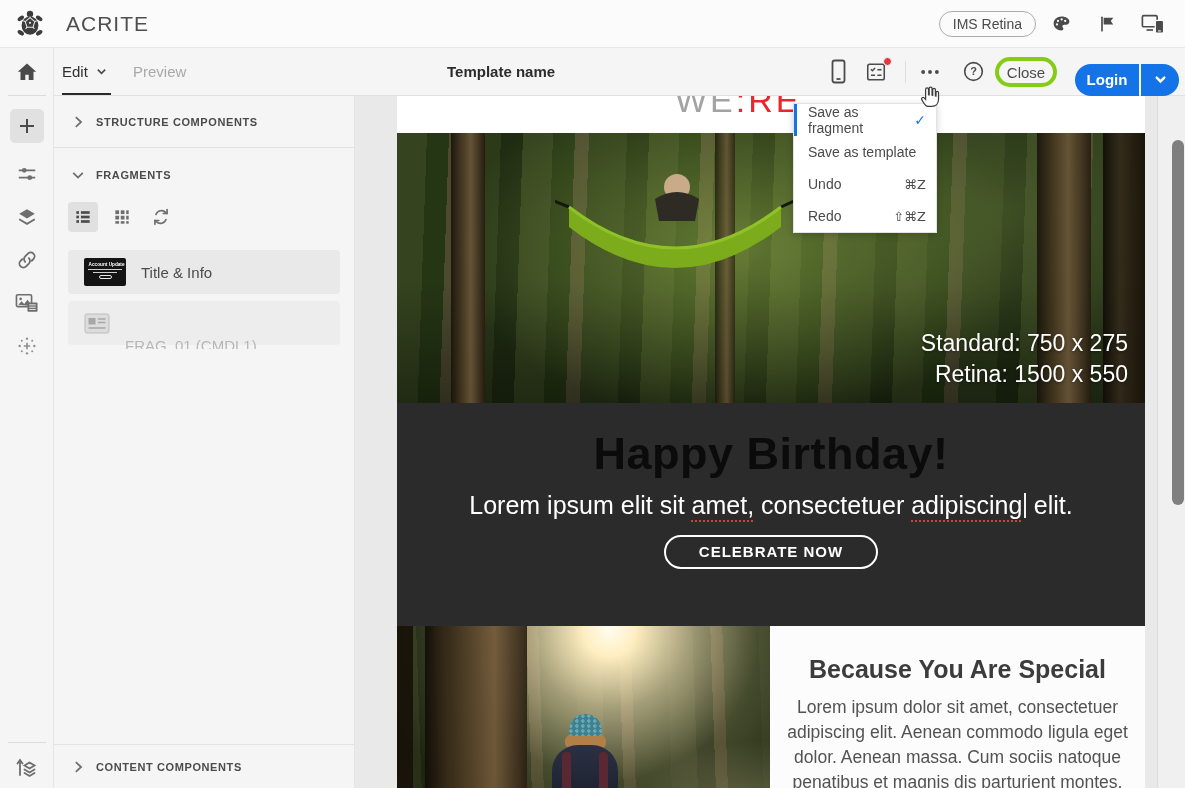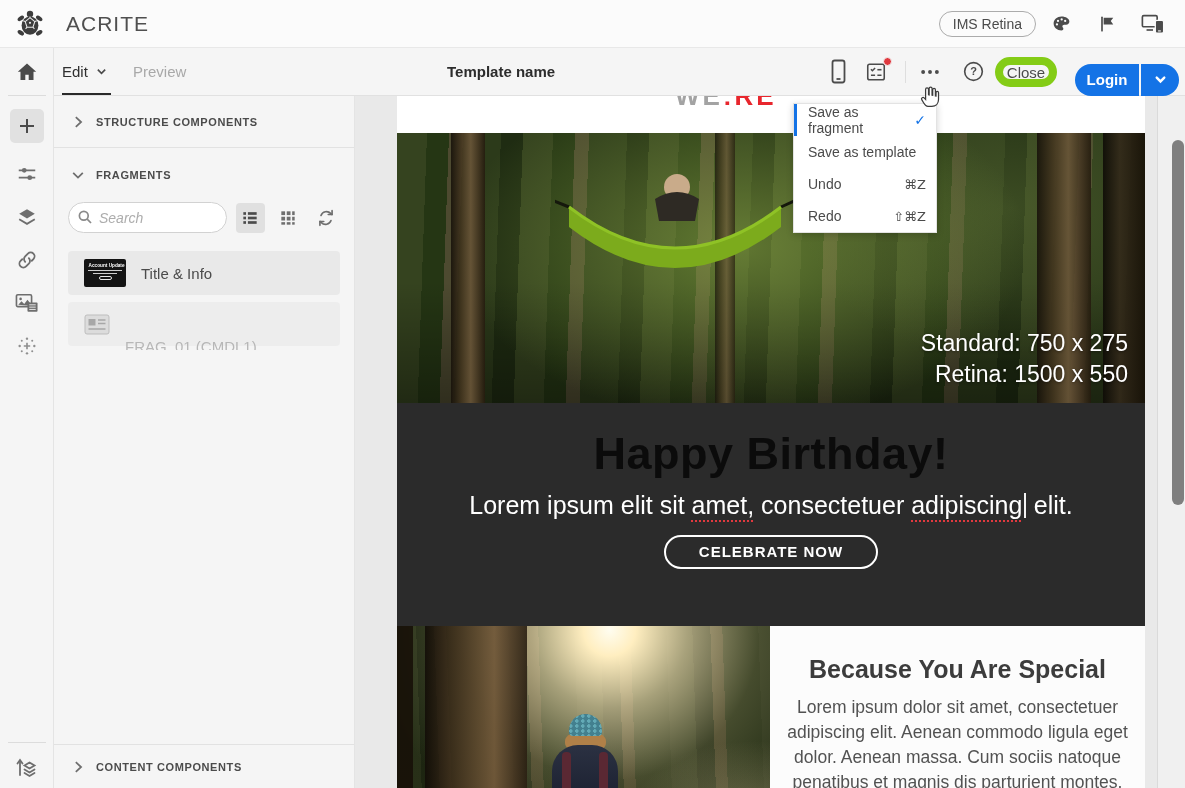--- a/index.html
+++ b/index.html
@@ -37,21 +37,21 @@
   
   .toolbar { position:relative; height:48px; background:#f5f5f5; border-bottom:1px solid #e1e1e1; flex:none; }
   .tb-abs { position:absolute; top:0; height:47px; display:flex; align-items:center; }
   .edit-group { left:8px; gap:8px; cursor:pointer; }
   .edit-label { font-size:15px; color:#2f2f2f; }
   .edit-underline { position:absolute; left:8px; bottom:0; width:49px; height:2px; background:#2a2a2a; }
   .preview-label { left:79px; font-size:15px; color:#a8a8a8; cursor:pointer; }
   .tb-title { left:393px; font-size:15px; font-weight:700; color:#2c2c2c; }
   .tb-iconbtn { justify-content:center; width:26px; color:#4b4b4b; cursor:pointer; }
   .tb-sep { position:absolute; left:851px; top:13px; width:1px; height:22px; background:#dedede; }
-  .close-btn { left:941px; top:9px; height:30px; width:62px; border:8px solid #84cc16; border-radius:15px; background:transparent; font-size:15px; color:#4b4b4b; display:flex; align-items:center; justify-content:center; cursor:pointer; font-weight:400; }
+  .close-btn { left:941px; top:9px; height:30px; width:62px; border:4px solid #84cc16; border-radius:15px; background:transparent; font-size:15px; color:#4b4b4b; display:flex; align-items:center; justify-content:center; cursor:pointer; font-weight:400; }
   .save-group { left:1021px; top:8px; display:flex; }
   .save-main { width:64px; height:32px; background:var(--blue); border:none; border-radius:16px 0 0 16px; color:#fff; font-size:15px; font-weight:700; cursor:pointer; }
   .save-arrow { width:38px; height:32px; margin-left:2px; background:var(--blue); border:none; border-radius:0 16px 16px 0; color:#fff; display:flex; align-items:center; justify-content:center; cursor:pointer; }
   .badge { position:absolute; top:-4px; right:-5px; width:9px; height:9px; border-radius:50%; background:var(--red); border:1.5px solid #f5f5f5; }
 
   
   .content-row { flex:1; display:flex; min-height:0; }
 
   
   .sidebar { width:301px; background:#f5f5f5; border-right:1px solid #e4e4e4; display:flex; flex-direction:column; }
@@ -76,21 +76,21 @@
   .thumb-title { font-size:6px; font-weight:700; color:#fff; transform:scale(.78); margin-top:3px; white-space:nowrap; }
   .thumb-line { height:1px; background:#cfcfcf; margin:2px auto 0; }
   .thumb-pill { width:13px; height:4px; border:1px solid #e8e8e8; border-radius:2px; margin:2px auto 0; }
   .cc-row { margin-top:auto; height:44px; border-top:1px solid #e2e2e2; }
   .chev { color:#6e6e6e; display:flex; }
 
   
   .canvas-area { flex:1; background:#e9e9e9; padding-left:42px; position:relative; overflow:hidden; }
   .email { width:748px; background:#fff; }
   .email-header { height:37px; position:relative; overflow:hidden; background:#fff; cursor:pointer; }
-  .brand { position:absolute; left:278px; top:-15px; font-size:26px; font-weight:700; letter-spacing:3px; }
+  .brand { position:absolute; left:278px; top:-15px; font-size:34px; font-weight:400; letter-spacing:3px; }
   .brand-gray { color:#a3a3a3; }
   .brand-red { color:#e8262d; }
 
   .hero { height:270px; position:relative; overflow:hidden; cursor:pointer;
     background:
       radial-gradient(ellipse 420px 260px at 46% 42%, rgba(150,180,75,.55), rgba(60,80,30,0) 68%),
       radial-gradient(ellipse 300px 220px at 82% 28%, rgba(95,115,55,.45), transparent 70%),
       linear-gradient(180deg, rgba(0,0,0,0) 55%, rgba(0,0,0,.38)),
       repeating-linear-gradient(92deg, #35431f 0 30px, #253614 30px 52px, #4d4a30 52px 66px, #2c3a1a 66px 104px, #1f2c12 104px 126px);
   }
@@ -349,29 +349,20 @@
           <div class="frag-section">
             <div class="sec-row fr-head">
               <span class="chev">
                   <svg width="14" height="14" viewBox="0 0 16 16" fill="none" stroke="#6e6e6e" stroke-width="2">
                     <path d="M2.5 5.5L8 11l5.5-5.5"></path>
                   </svg>
                 </span>
               <span class="sec-label">FRAGMENTS</span>
             </div>
             <div class="search-row">
-              <span class="search-wrap">
-                <span class="search-glyph">
-                    <svg width="16" height="16" viewBox="0 0 16 16" fill="none" stroke="#8a8a8a" stroke-width="1.7">
-                      <circle cx="6.8" cy="6.8" r="4.4"></circle>
-                      <path d="M10.2 10.2L14 14"></path>
-                    </svg>
-                  </span>
-                <input type="text" placeholder="Search" style="">
-              </span>
               <button class="view-btn selected">
                 <span>
                     <svg width="20" height="20" viewBox="0 0 24 24" fill="#4b4b4b">
                       <rect x="4" y="5" width="3.2" height="3.2"></rect>
                       <rect x="9.5" y="5" width="10.5" height="3.2"></rect>
                       <rect x="4" y="10.4" width="3.2" height="3.2"></rect>
                       <rect x="9.5" y="10.4" width="10.5" height="3.2"></rect>
                       <rect x="4" y="15.8" width="3.2" height="3.2"></rect>
                       <rect x="9.5" y="15.8" width="10.5" height="3.2"></rect>
                     </svg>

